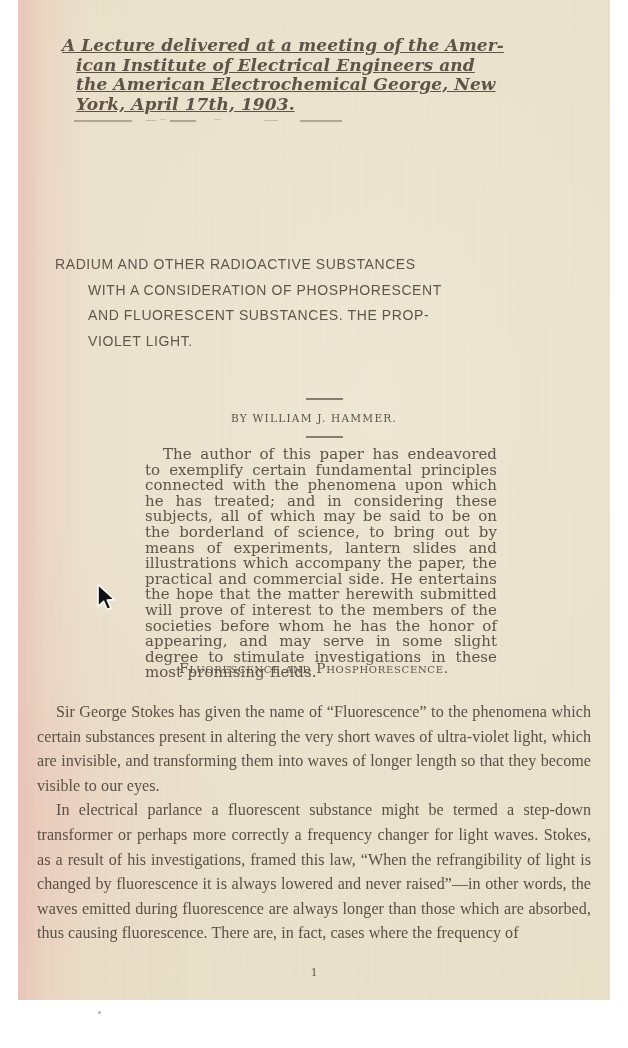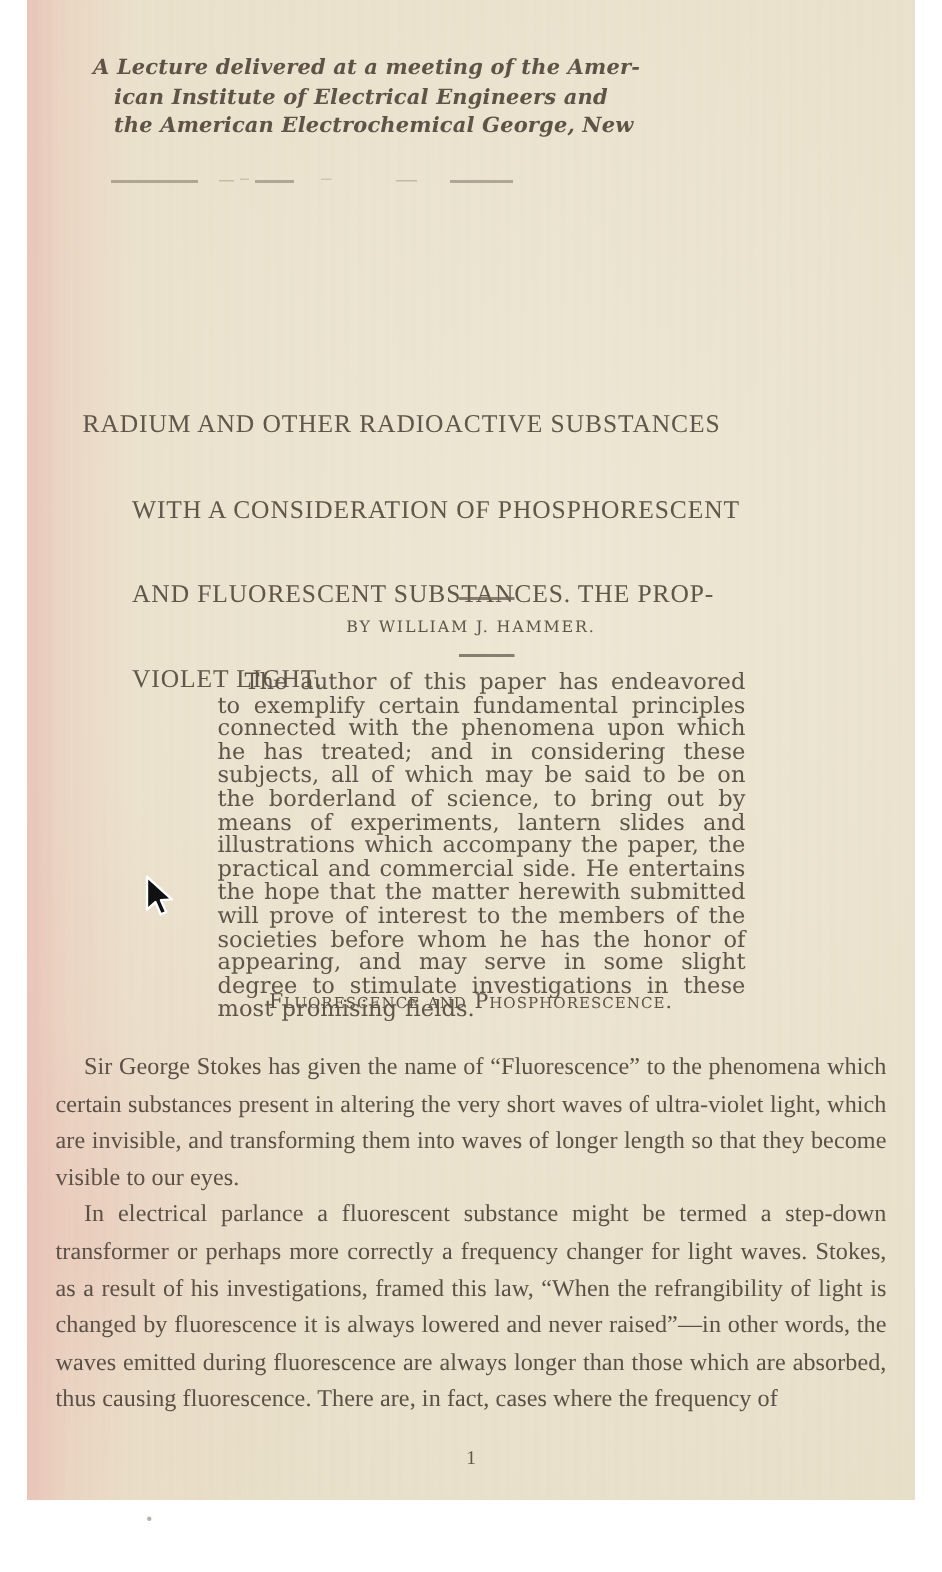--- a/index.html
+++ b/index.html
@@ -57,24 +57,25 @@
 
   
   .header-note {
     position: absolute;
     left: 44px;
     top: 36px;
     width: 290px;
     font-family: "DejaVu Serif", serif;
     font-style: italic;
     font-weight: 700;
-    font-size: 14px;
+    font-size: 17px;
     line-height: 19.5px;
     color: #5f5348;
     letter-spacing: 0.1px;
+    text-decoration: underline;
   }
   .header-note .hn-line { display: block; white-space: nowrap; }
   .header-note .hn-line + .hn-line { padding-left: 14px; }
 
   
   .worn-rule {
     position: absolute;
     left: 56px;
     top: 120px;
     width: 268px;
@@ -92,33 +93,33 @@
   .worn-rule .s3 { left: 86px;  width: 6px;  height: 1.2px; opacity: 0.32; top: -1px;}
   .worn-rule .s4 { left: 96px;  width: 26px; }
   .worn-rule .s5 { left: 140px; width: 7px;  height: 1.2px; opacity: 0.3; top: -1px;}
   .worn-rule .s6 { left: 190px; width: 14px; height: 1.2px; opacity: 0.42; }
   .worn-rule .s7 { left: 226px; width: 42px; }
 
   
   .doc-title {
     position: absolute;
     left: 37px;
-    top: 270px;
+    top: 252px;
     width: 552px;
-    font-family: Liberation Serif, serif;
-    font-size: 17px;
+    font-family: Liberation Sans, sans-serif;
+    font-size: 14px;
     line-height: 25.6px;
     color: #60564a;
     letter-spacing: 0.6px;
   }
   .doc-title .t-line {
     display: block;
     white-space: nowrap;
   }
-  .doc-title .t-line + .t-line { padding-left: 33px; margin-top: 31px; }
+  .doc-title .t-line + .t-line { padding-left: 33px; }
 
   
   .short-rule {
     position: absolute;
     height: 2px;
     background: #6e6457;
     opacity: 0.8;
   }
   .short-rule.r-title  { left: 288px; top: 398px; width: 37px; }
   .short-rule.r-byline { left: 288px; top: 436px; width: 37px; height: 1.6px; }
@@ -223,20 +224,21 @@
 <body>
 
 <div class="scan-page">
 
   <div class="scan-grain"></div>
 
   <div class="header-note">
     <span class="hn-line">A Lecture delivered at a meeting of the Amer-</span>
     <span class="hn-line">ican Institute of Electrical Engineers and</span>
     <span class="hn-line">the American Electrochemical George, New</span>
+    <span class="hn-line">York, April 17th, 1903.</span>
   </div>
 
   <div class="worn-rule">
     <span class="s1"></span>
       <span class="s2"></span>
       <span class="s3"></span>
     <span class="s4"></span>
       <span class="s5"></span>
       <span class="s6"></span>
     <span class="s7"></span>

